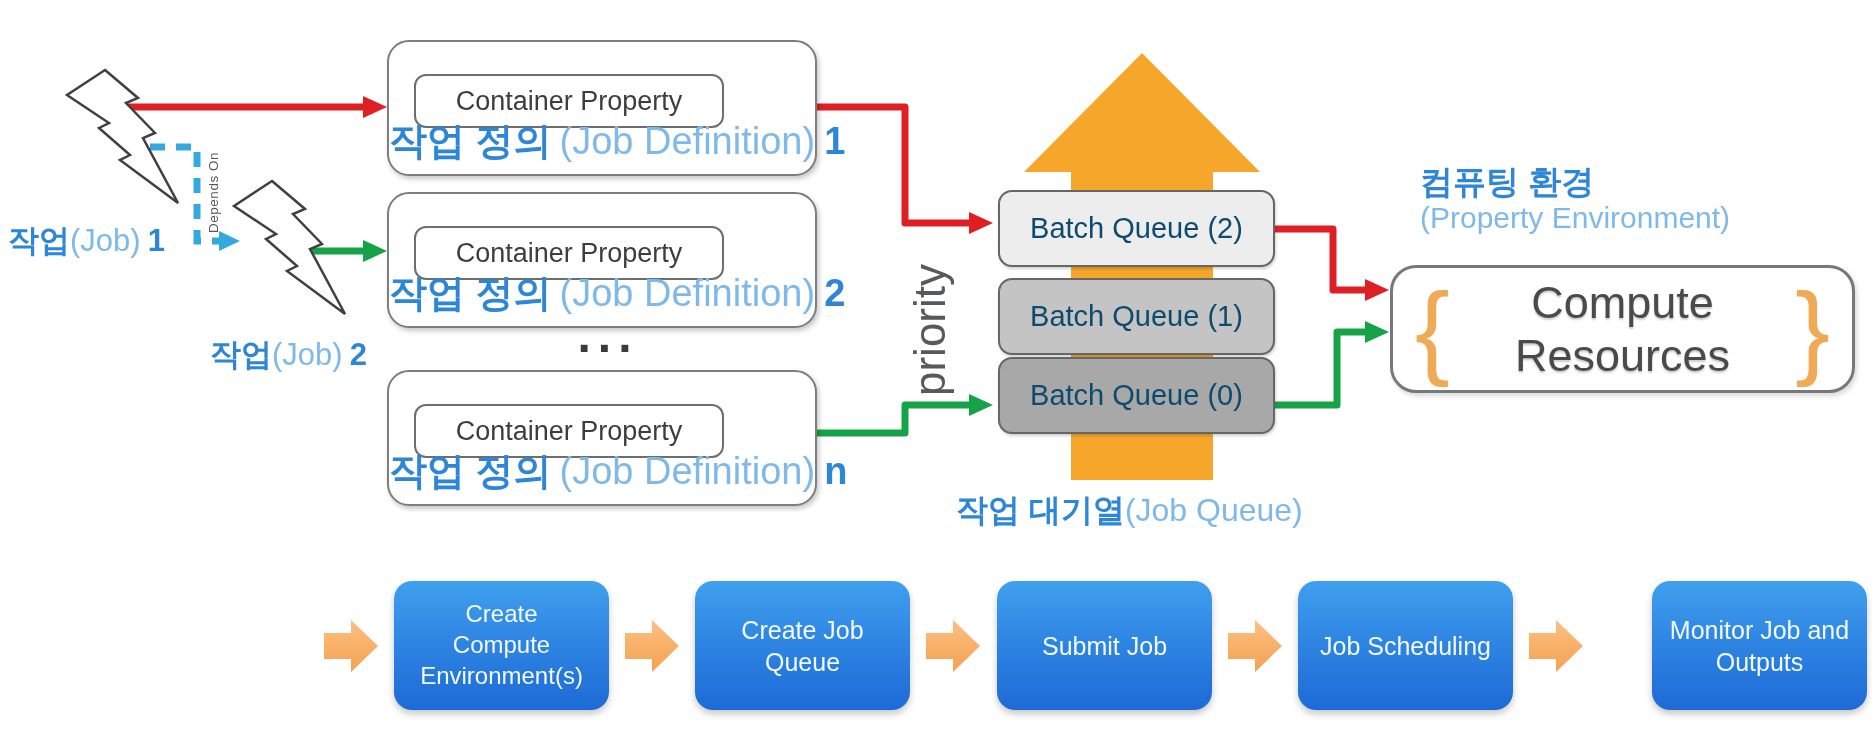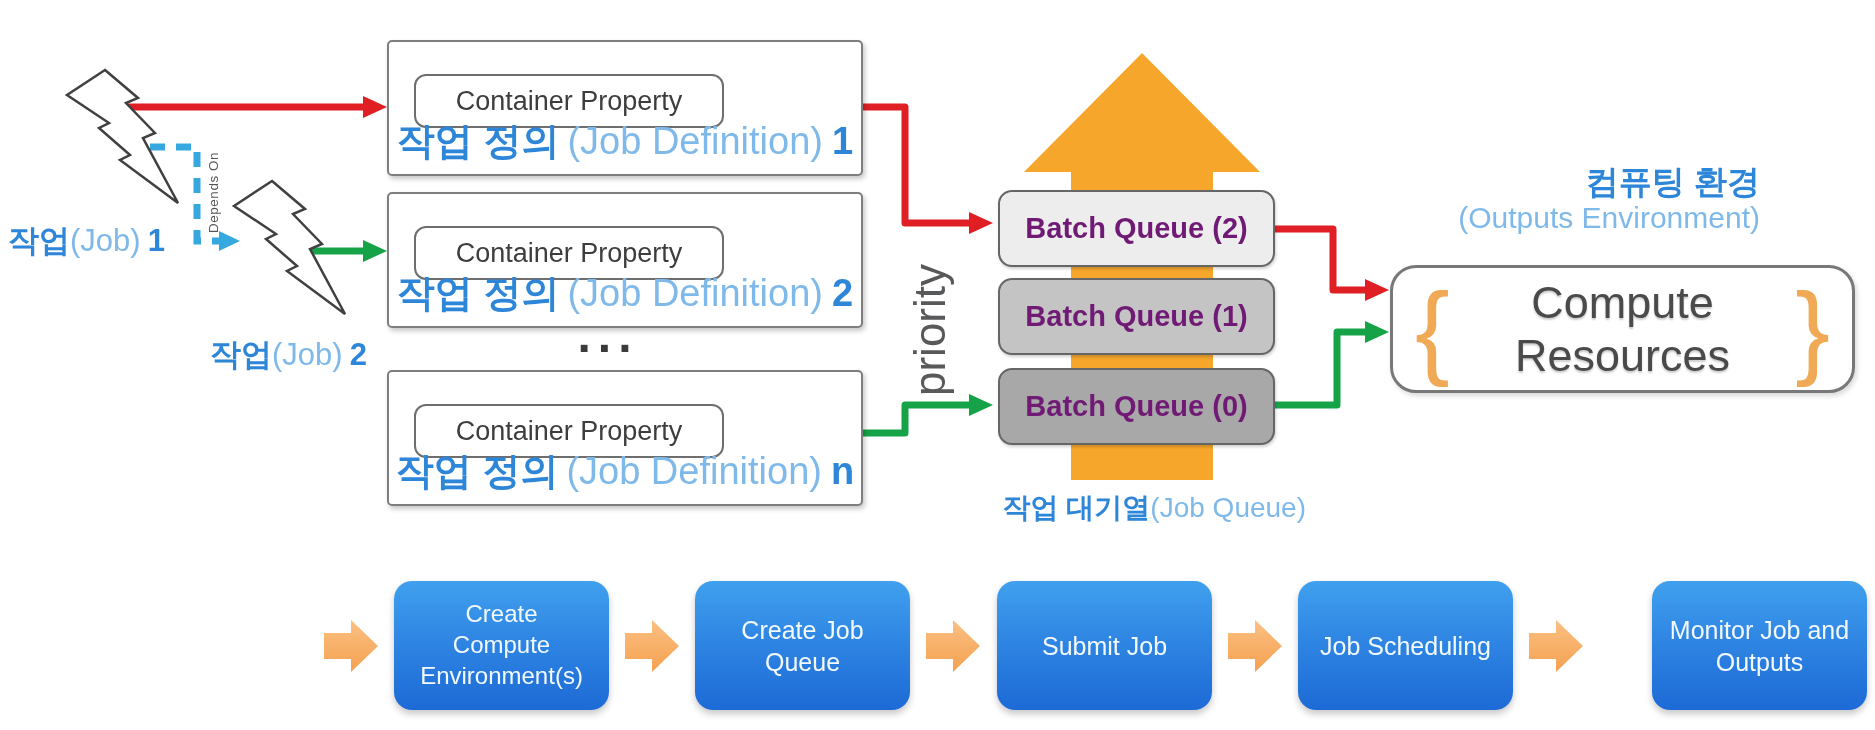--- a/index.html
+++ b/index.html
@@ -16,23 +16,22 @@
   .en-light{color:#7FB9EA;font-weight:normal;}
   .num-bold{color:#2E86D8;font-weight:bold;margin-left:7px;}
 
   .depends-on{
     width:100px;height:19px;font-size:13.5px;color:#55565A;text-align:center;
     transform:rotate(-90deg);white-space:nowrap;letter-spacing:.5px;
   }
 
   
   .jobdef{
-    width:426px;height:132px;background:#fff;border:2.5px solid #7E7E7E;border-radius:5px;
+    width:426px;height:132px;background:#fff;border:2.5px solid #7E7E7E;border-radius:22px;
     box-shadow:2px 3px 5px rgba(0,0,0,.22);
-    padding-left:46px;
   }
   .jobdef .inner{
     position:absolute;left:25px;top:32px;width:306px;height:50px;border:2.5px solid #6E6E6E;
     border-radius:12px;display:flex;align-items:center;justify-content:center;
     font-size:27px;color:#3D3D3D;background:#fff;
   }
   .jobdef .jd-label{
     position:absolute;left:0;right:0;bottom:7px;text-align:center;font-size:38px;white-space:nowrap;
   }
   .jobdef .jd-label .en-light{margin:0 2px 0 8px;}
@@ -44,28 +43,28 @@
 
   .priority{
     width:220px;height:46px;transform:rotate(-90deg);font-size:44px;color:#58595B;
     text-align:center;white-space:nowrap;line-height:46px;
   }
 
   
   .queue{
     width:273px;height:73px;border:2.5px solid #666;border-radius:14px;
     display:flex;align-items:center;justify-content:center;
-    font-size:29px;color:#701a75;box-shadow:1px 2px 3px rgba(0,0,0,.18);font-weight:bold;
+    font-size:29px;color:#0c4a6e;box-shadow:1px 2px 3px rgba(0,0,0,.18);
   }
   .queue.q2{background:#EDEDED;}
   .queue.q1{background:#C4C4C4;}
   .queue.q0{background:#A8A8A8;}
 
-  .caption{white-space:nowrap;text-align:right;}
-  .queue-caption{width:350px;font-size:28px;}
+  .caption{white-space:nowrap;text-align:left;}
+  .queue-caption{width:350px;font-size:32px;}
   .env-caption{width:340px;line-height:1.12;}
   .env-caption .line1{font-size:33px;font-weight:bold;color:#2E86D8;}
   .env-caption .line2{font-size:30px;color:#7FB9EA;}
 
   
   .compute-box{
     width:465px;height:128px;background:#fff;border:3px solid #787878;border-radius:26px;
     display:flex;align-items:center;justify-content:space-between;
     box-shadow:2px 3px 5px rgba(0,0,0,.15);box-sizing:border-box;padding:0 22px;
   }
@@ -158,29 +157,29 @@
     <div class="inner">Container Property</div>
     <div class="jd-label">
       <span class="ko-bold">작업 정의</span><span class="en-light">(Job Definition)</span><span class="num-bold">n</span>
     </div>
   </div>
 
   <div class="abs priority" style="left:820px;top:307px;">priority</div>
 
   <div class="abs queue q2" style="left:998px;top:190px;">Batch Queue (2)</div>
   <div class="abs queue q1" style="left:998px;top:278px;">Batch Queue (1)</div>
-  <div class="abs queue q0" style="left:998px;top:368px;">Batch Queue (0)</div>
+  <div class="abs queue q0" style="left:998px;top:357px;">Batch Queue (0)</div>
 
   <div class="abs caption queue-caption" style="left:956px;top:489px;">
     <span class="ko-bold">작업 대기열</span><span class="en-light">(Job Queue)</span>
   </div>
 
   <div class="abs caption env-caption" style="left:1420px;top:164px;">
     <div class="line1">컴퓨팅 환경</div>
-    <div class="line2">(Outputs Environment)</div>
+    <div class="line2">(Property Environment)</div>
   </div>
 
   <div class="abs compute-box" style="left:1390px;top:265px;">
     <span class="brace">{</span>
     <span class="compute-text">Compute Resources</span>
     <span class="brace">}</span>
   </div>
 
   <div class="abs step narrow" style="left:394px;top:581px;">Create Compute Environment(s)</div>
   <div class="abs step" style="left:695px;top:581px;">Create Job Queue</div>

